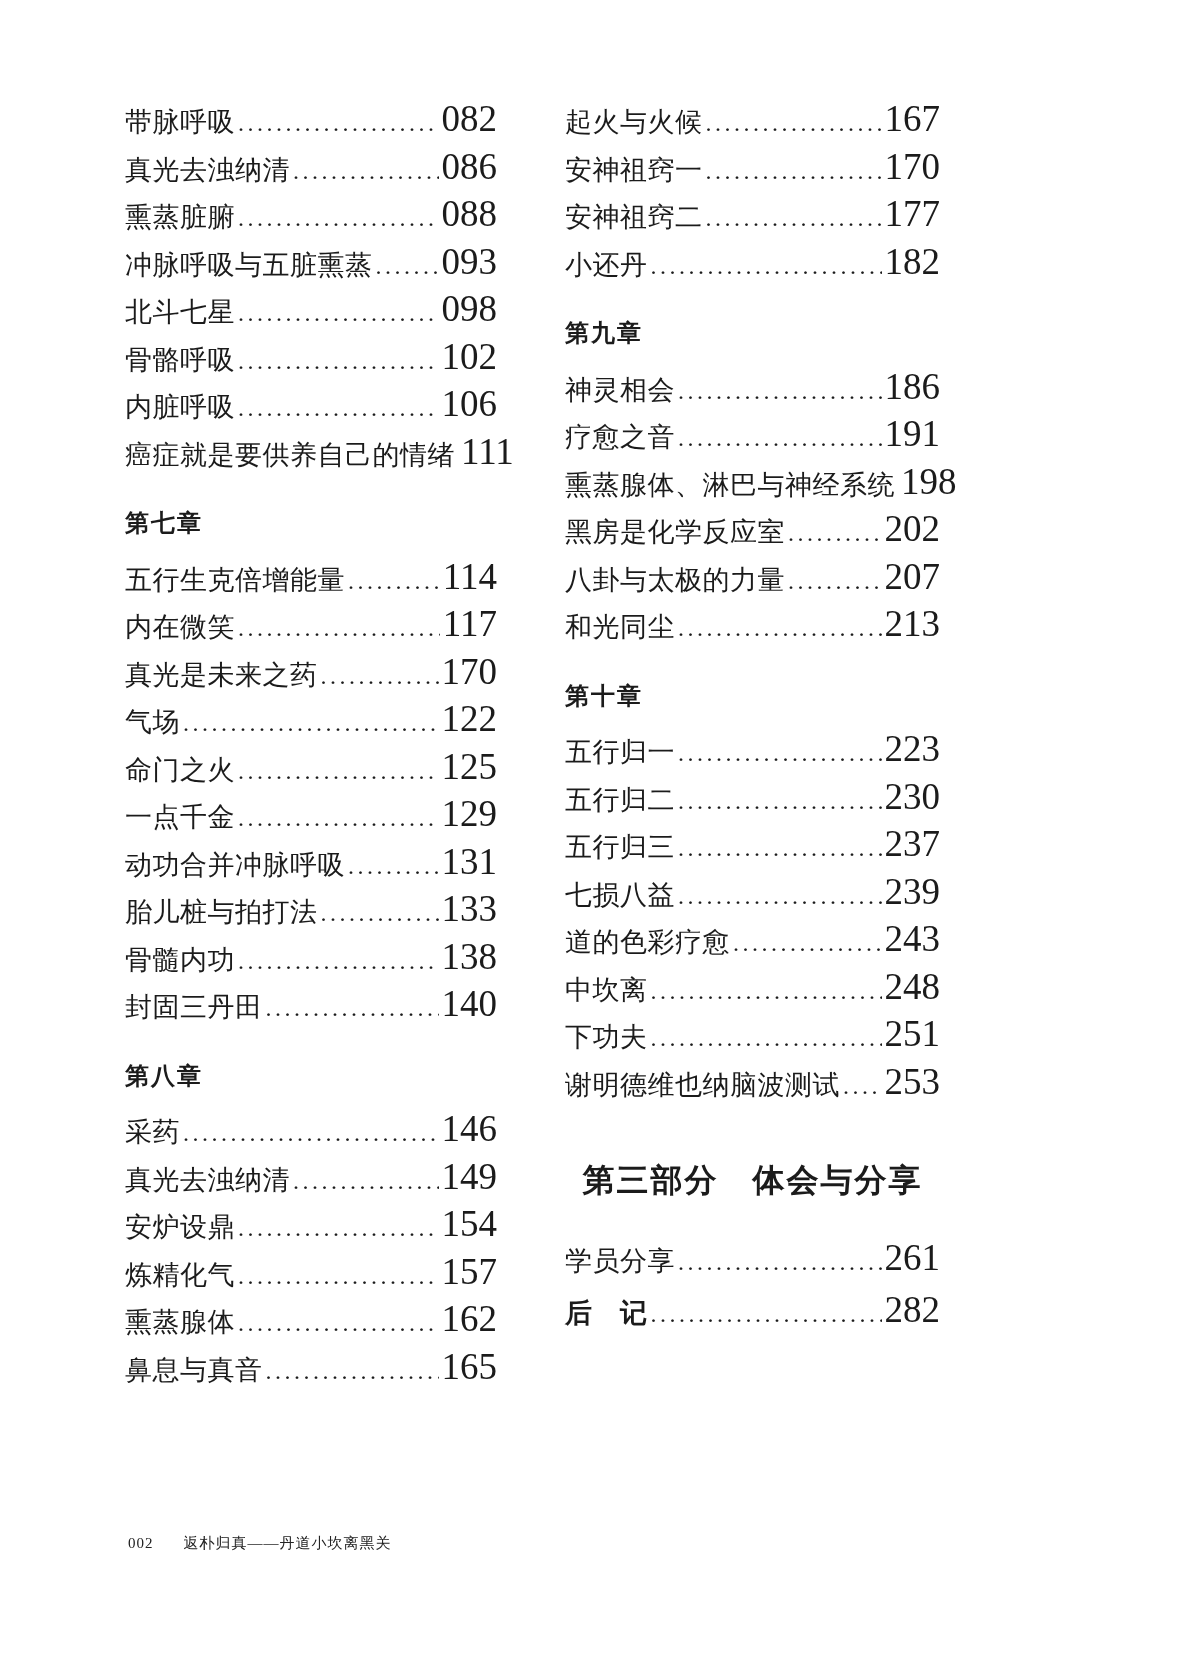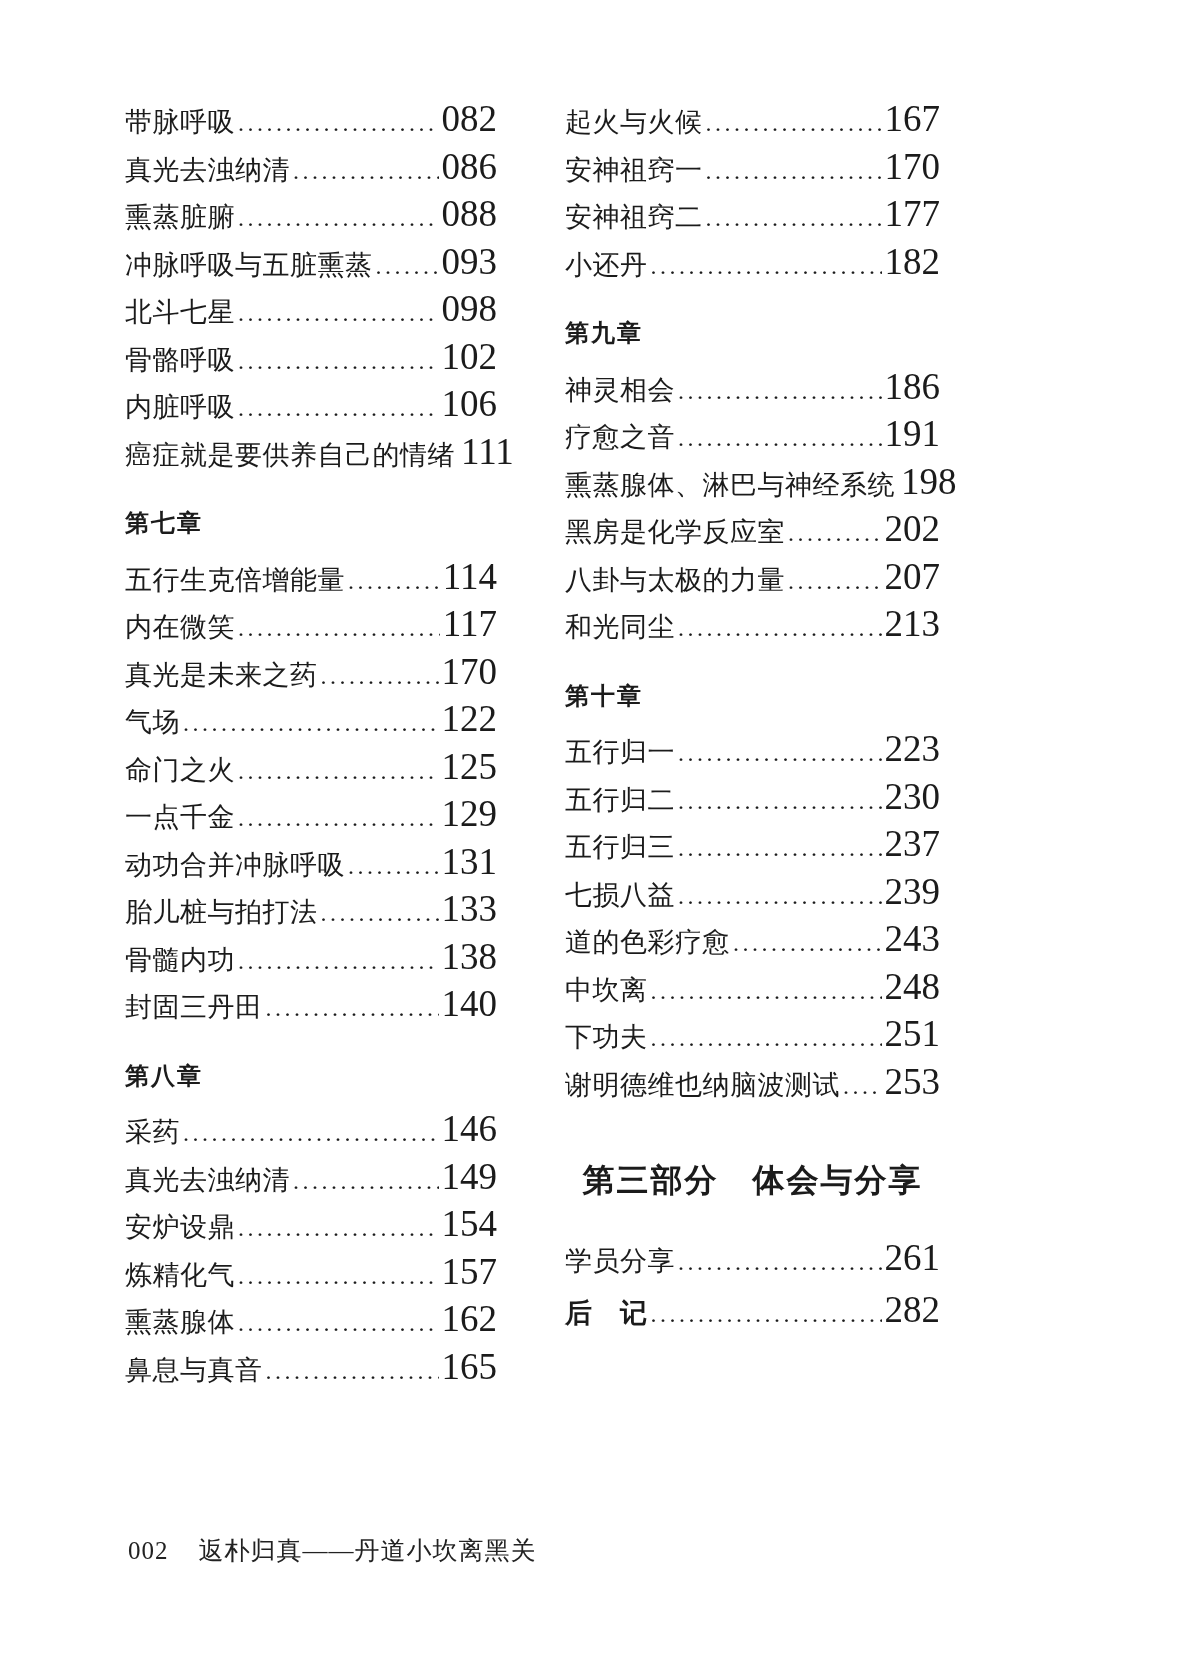--- a/index.html
+++ b/index.html
@@ -67,21 +67,21 @@
     margin: 48px 0 26px 0;
   }
 
   .footer {
     position: absolute;
     left: 128px;
     top: 1534px;
     display: flex;
     align-items: baseline;
     gap: 30px;
-    font-size: 25px;
+    font-size: 15px;
     letter-spacing: 1px;
     color: #222222;
   }
 </style>
 </head>
 <body>
 
 <div class="page">
 
   <div class="toc-wrap">

